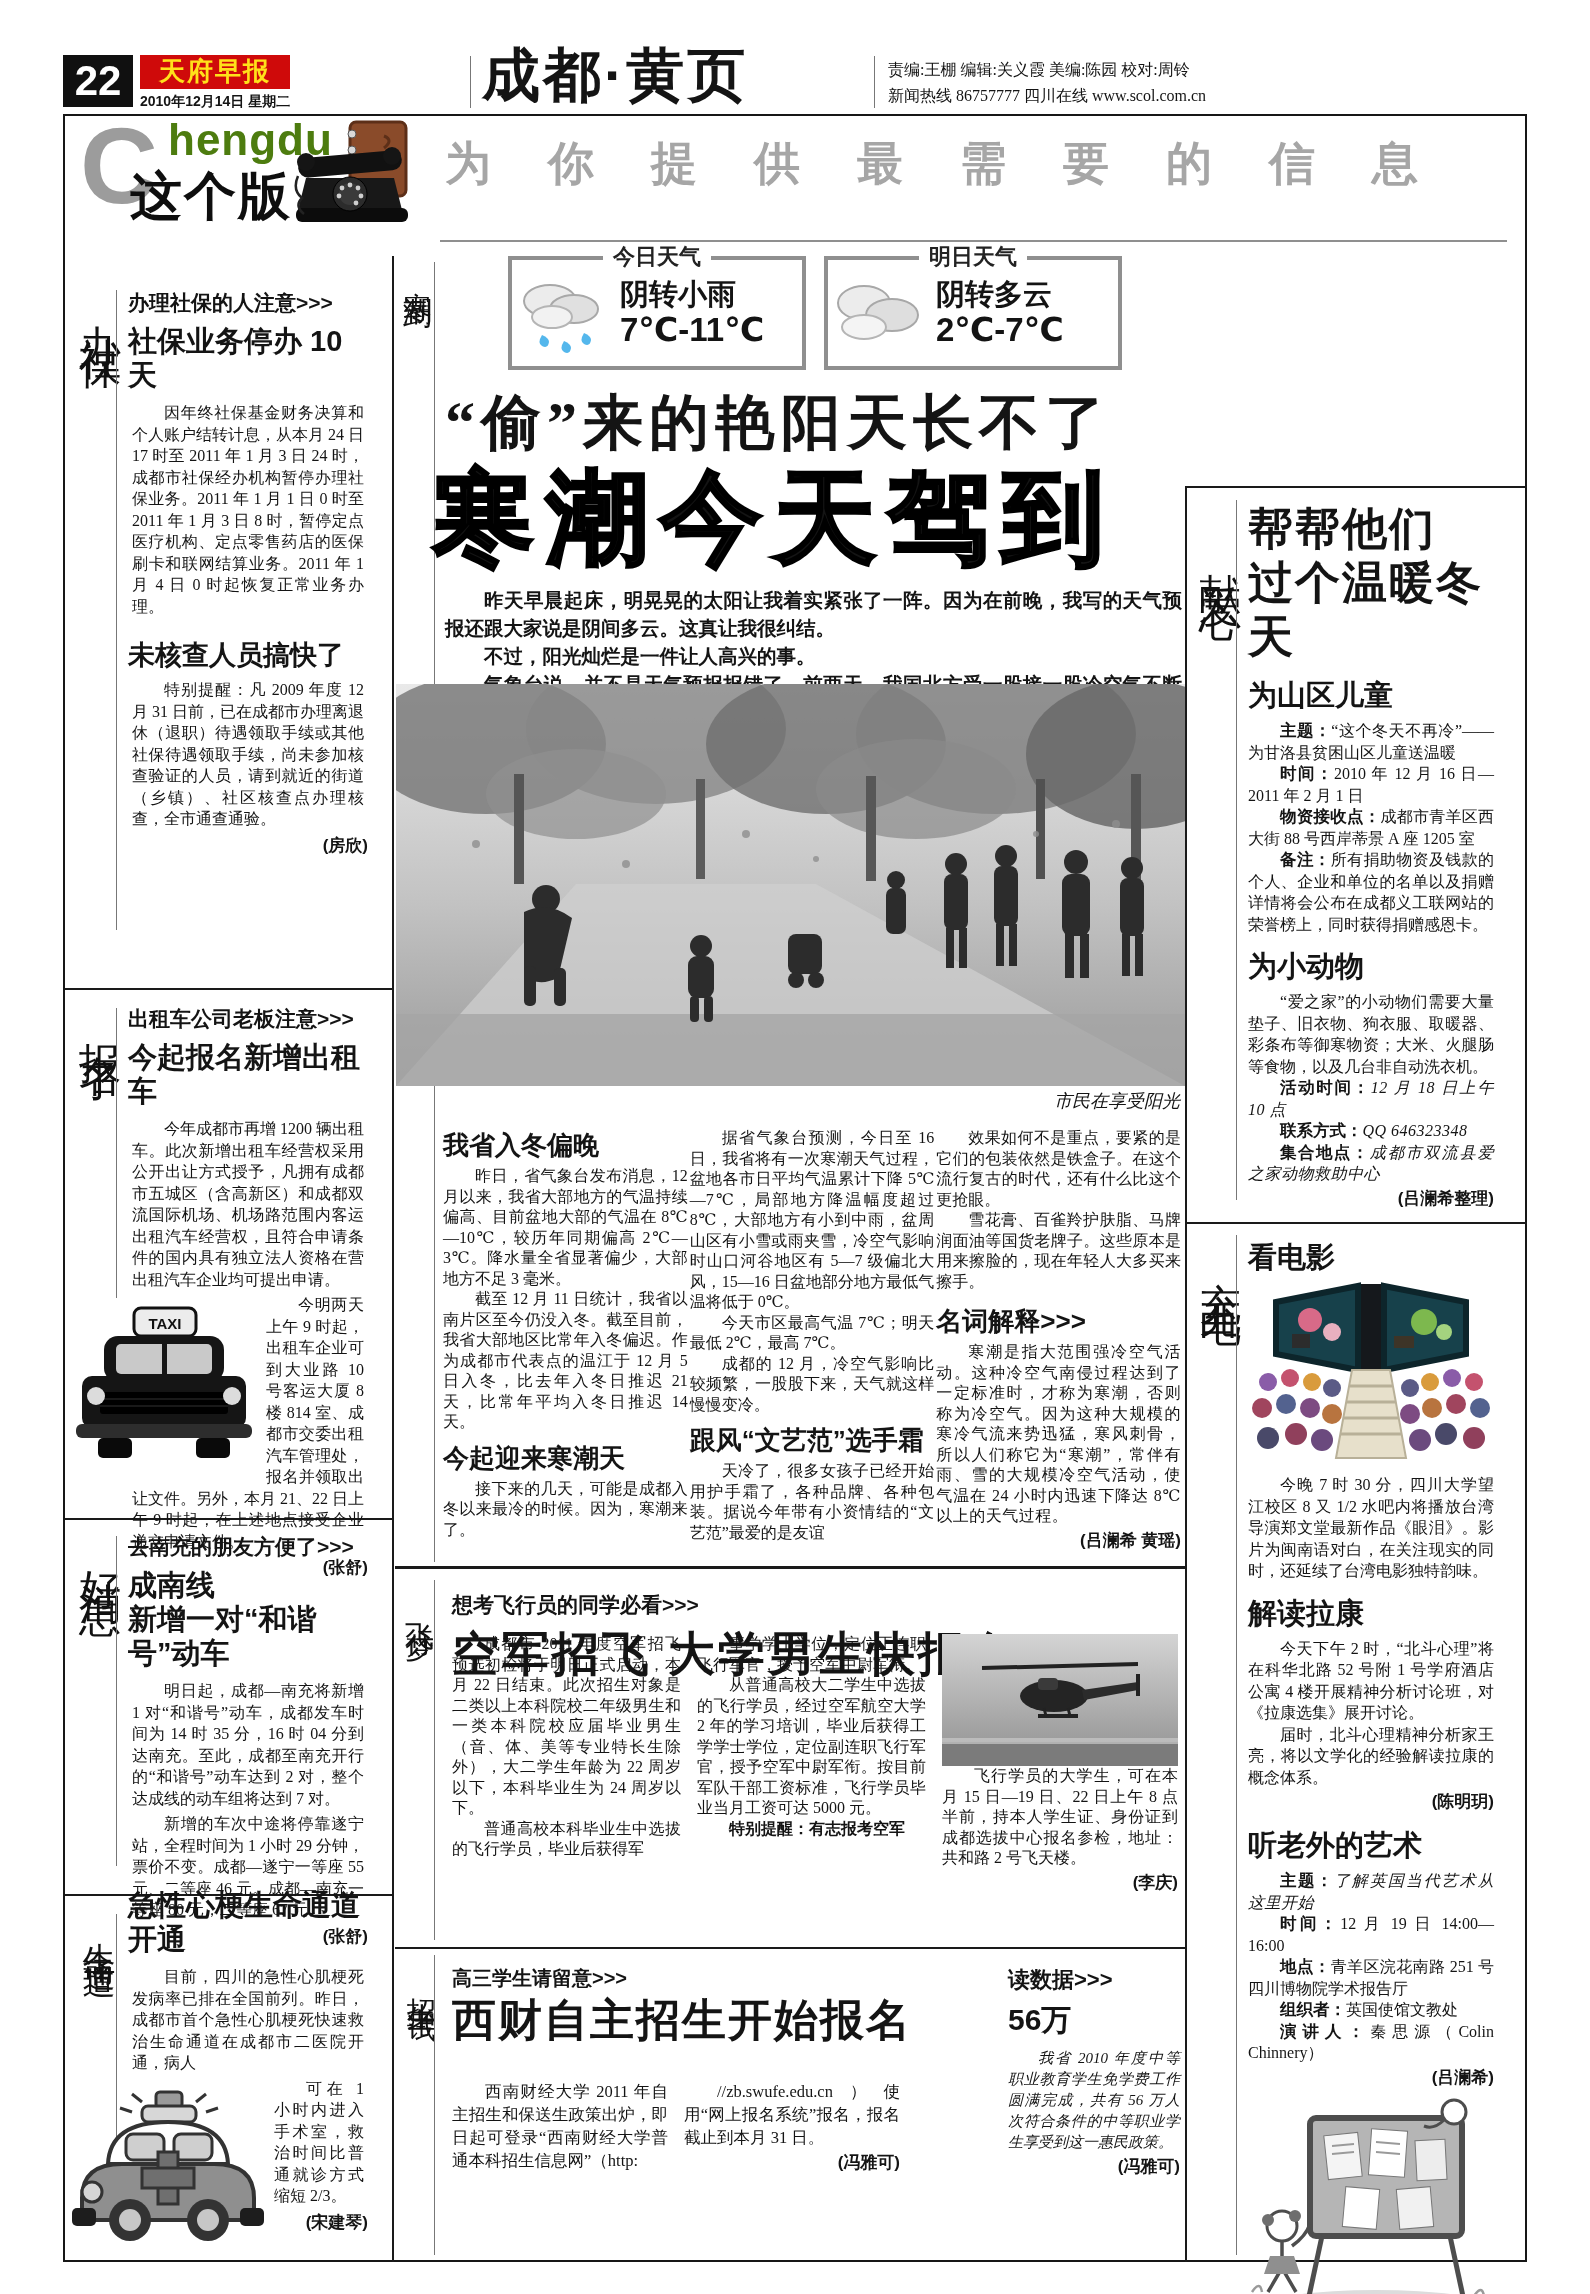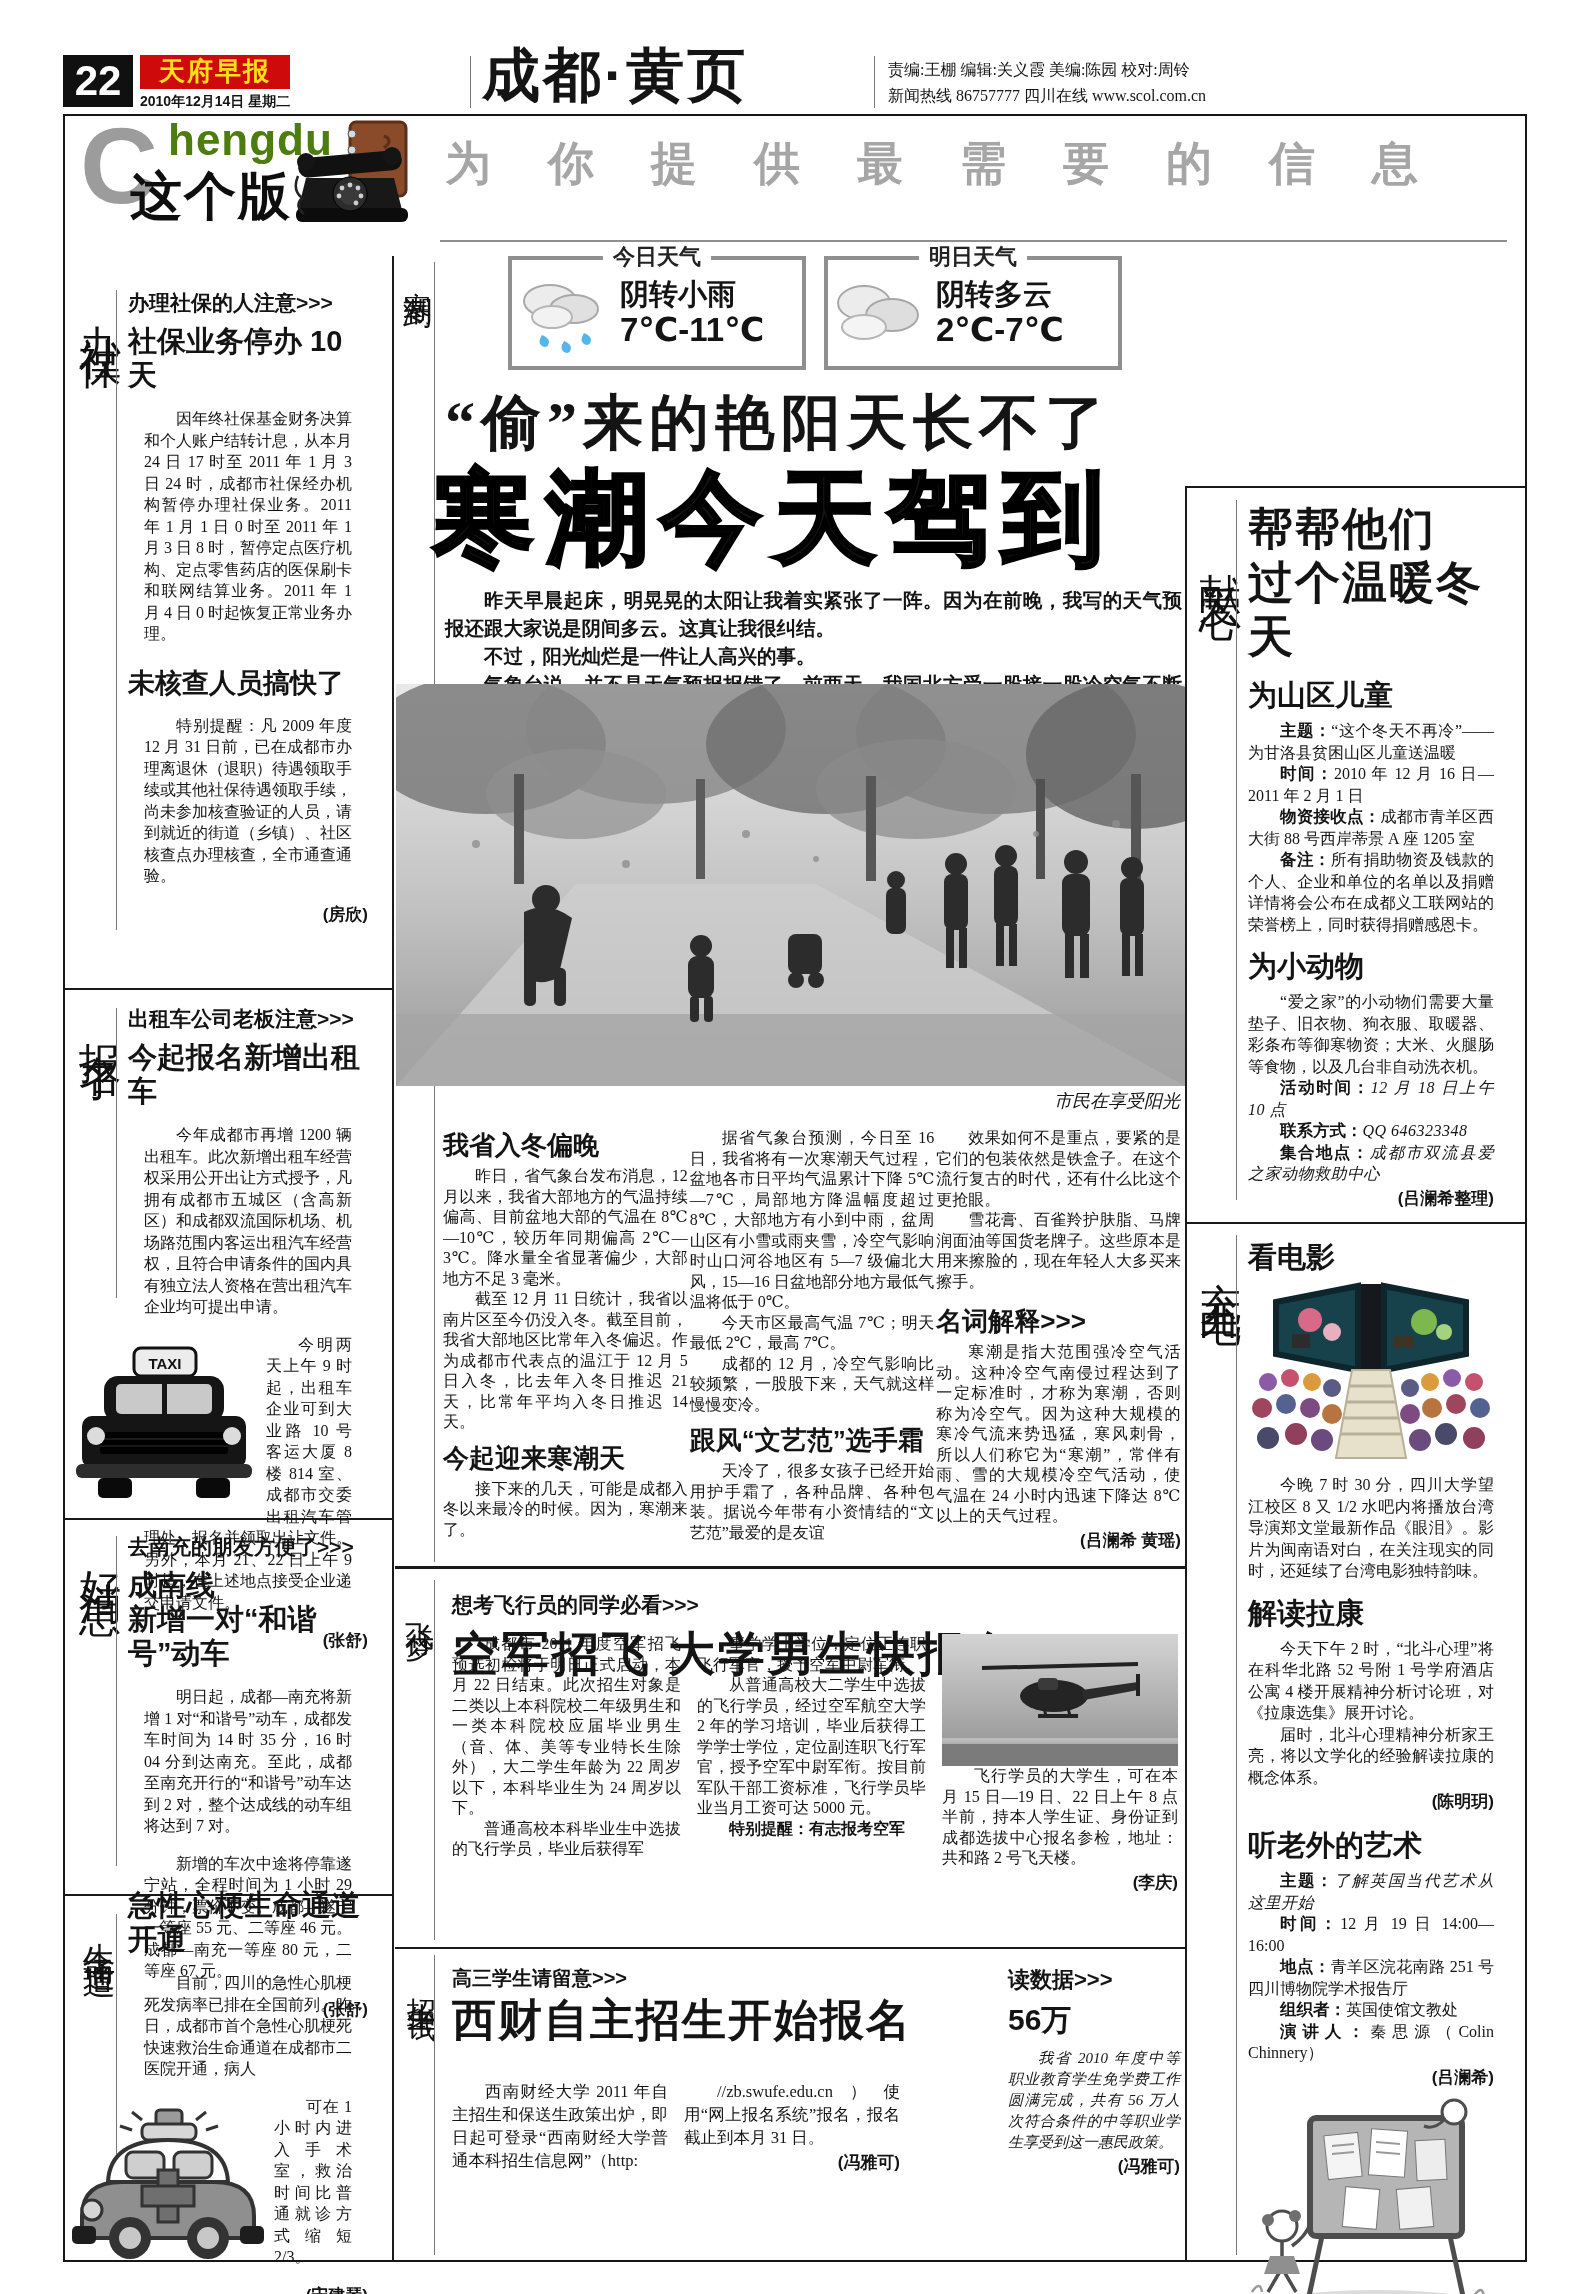--- a/index.html
+++ b/index.html
@@ -51,21 +51,21 @@
   .vlabel{position:absolute;writing-mode:vertical-rl;text-orientation:upright;
           font-family:var(--serif);color:#111;}
   .v42{font-size:42px;letter-spacing:12px;}
   .v34{font-size:33px;letter-spacing:8px;}
   .v30{font-size:29px;letter-spacing:5px;}
 
   
   .kicker{font:bold 21px/26px var(--sans);}
   .atitle{font:900 29px/34px var(--sans);margin:8px 0 10px;}
   .atitle2{font:900 27px/32px var(--sans);margin:10px 0 8px;}
-  .btxt p{margin:16px;font:16px/21.5px var(--serif);text-align:justify;text-indent:2em;}
+  .btxt p{margin:4px;font:16px/21.5px var(--serif);text-align:justify;text-indent:2em;}
   .byline{font:bold 17px/24px var(--sans);text-align:right;margin-top:2px;}
   .kai{font-style:italic;letter-spacing:0.5px;}
 
   
   .mainkicker{left:445px;top:388px;font:600 60px/70px var(--serif);letter-spacing:6px;white-space:nowrap;}
   .mainheadline{left:432px;top:462px;font:900 102px/112px var(--sans);letter-spacing:12px;white-space:nowrap;
                 -webkit-text-stroke:3px #000;}
   .intro{left:445px;top:586px;width:737px;}
   .intro p{margin:0;font:bold 19.5px/28px var(--sans);text-align:justify;text-indent:2em;}
   .caption{left:820px;top:1090px;width:360px;font:italic 18px/22px var(--serif);text-align:right;}

